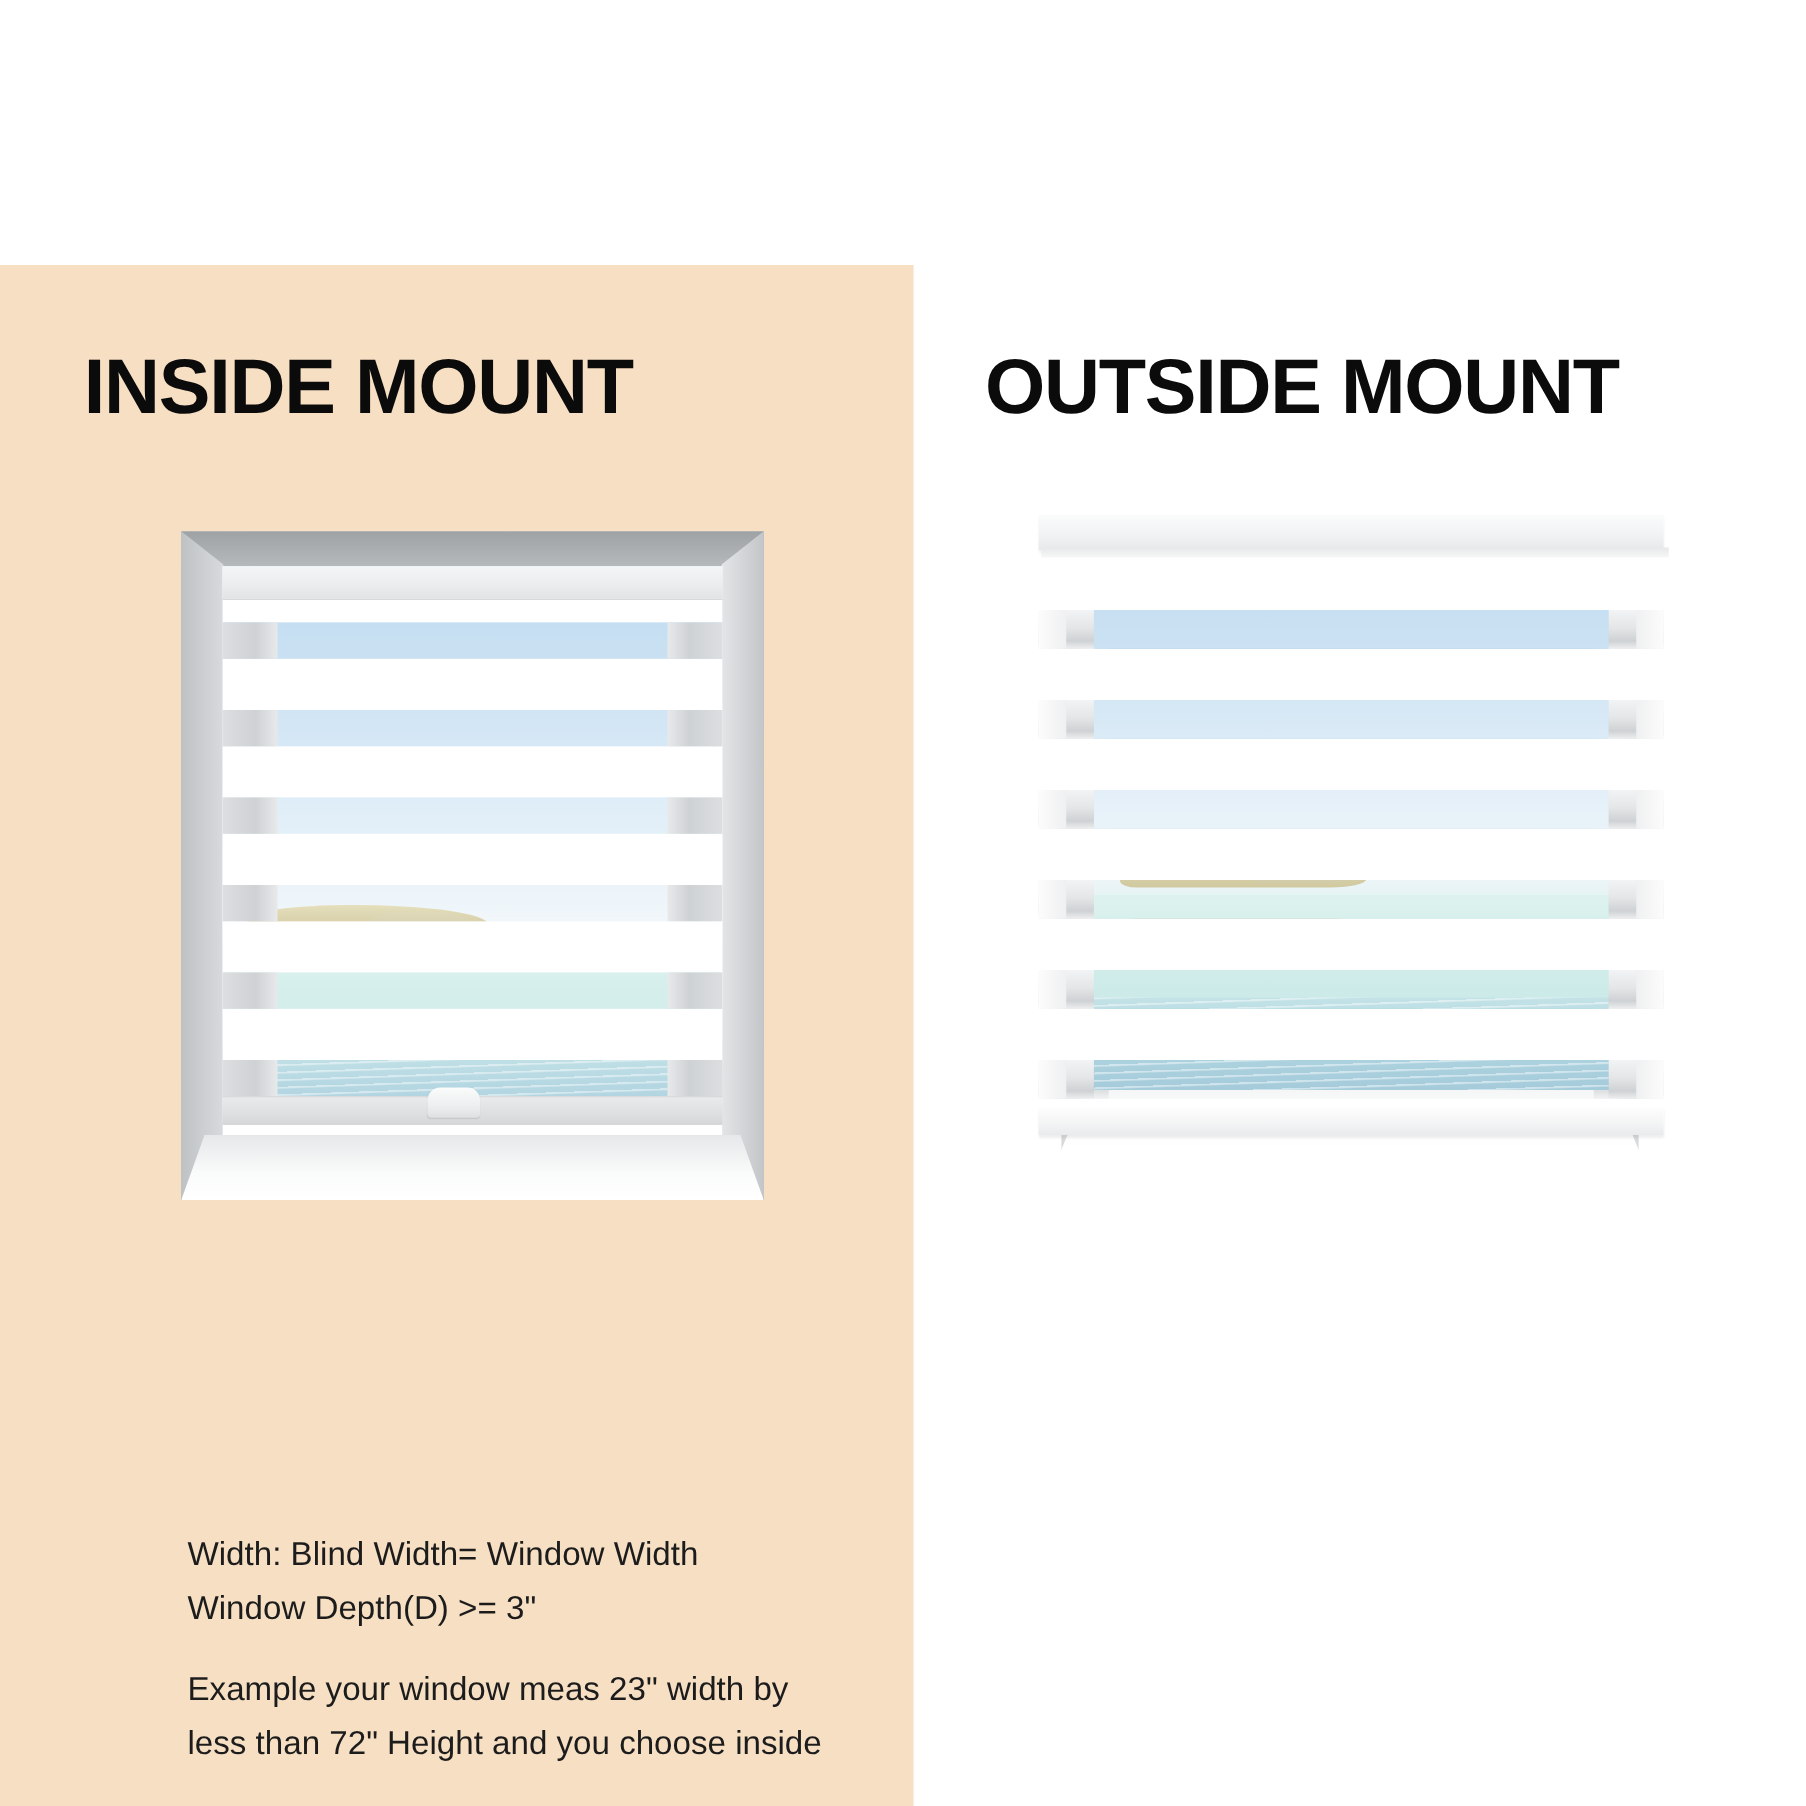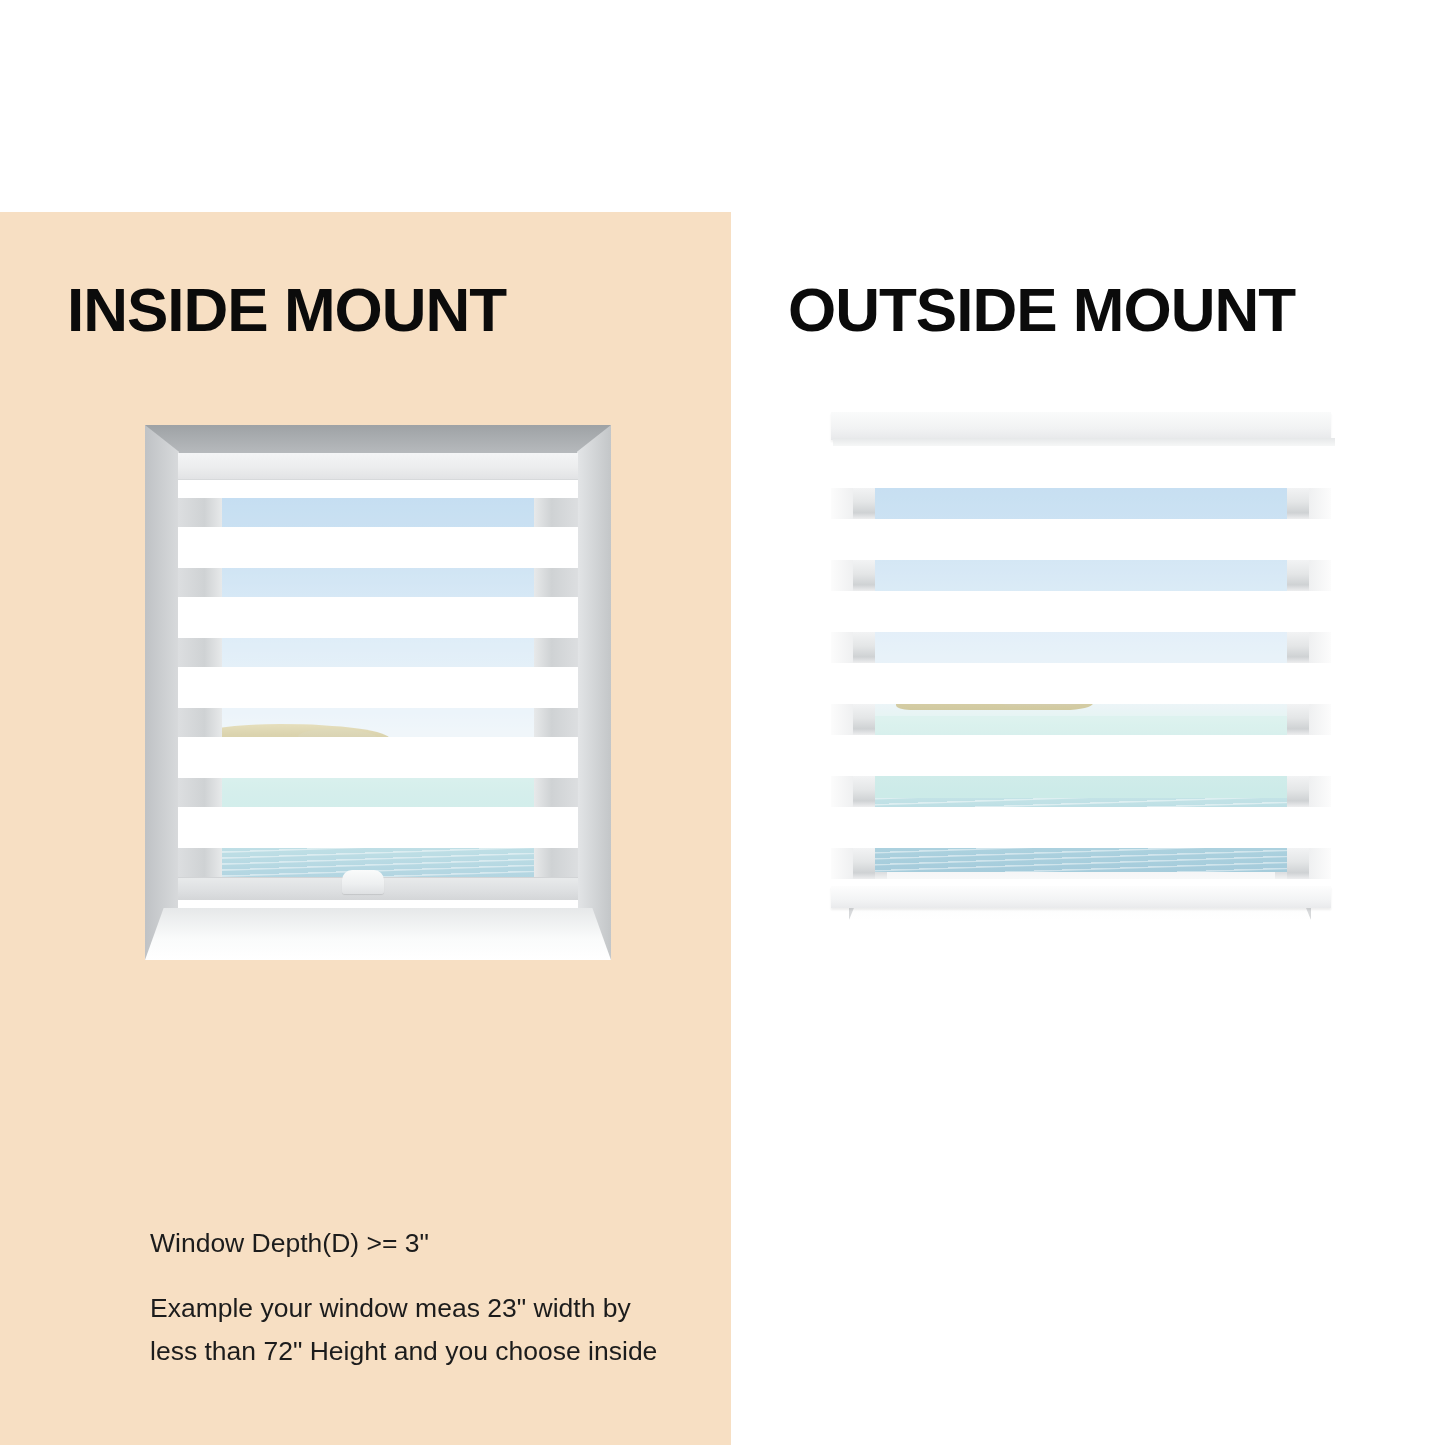--- a/index.html
+++ b/index.html
@@ -276,20 +276,21 @@
           <div class="sheer-capR"></div>
         </div>
       </div>
 
       <div class="im-valance"></div>
       <div class="im-bottomrail"></div>
       <div class="im-handle"></div>
     </div>
 
     <div class="txt-left">
+      <p>Width: Blind Width= Window Width</p>
       <p>Window Depth(D) &gt;= 3"</p>
       <p class="p2">Example your window meas 23" width by</p>
       <p>less than 72" Height and you choose inside</p>
 
     </div>
   </div>
 
   <div class="panel panel-right">
 
     <div class="panel-heading heading-right">OUTSIDE MOUNT</div>

